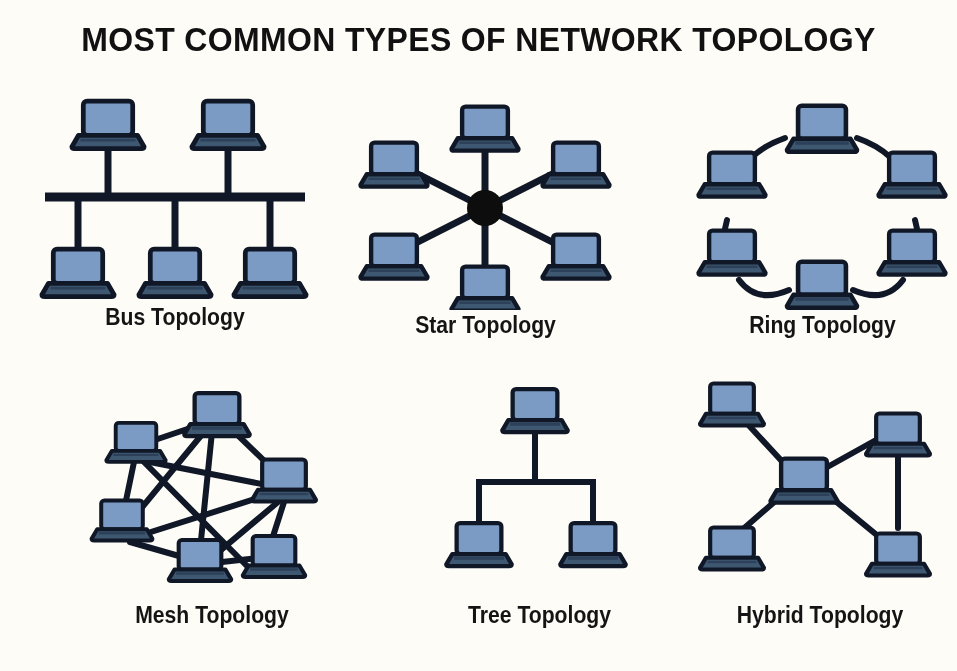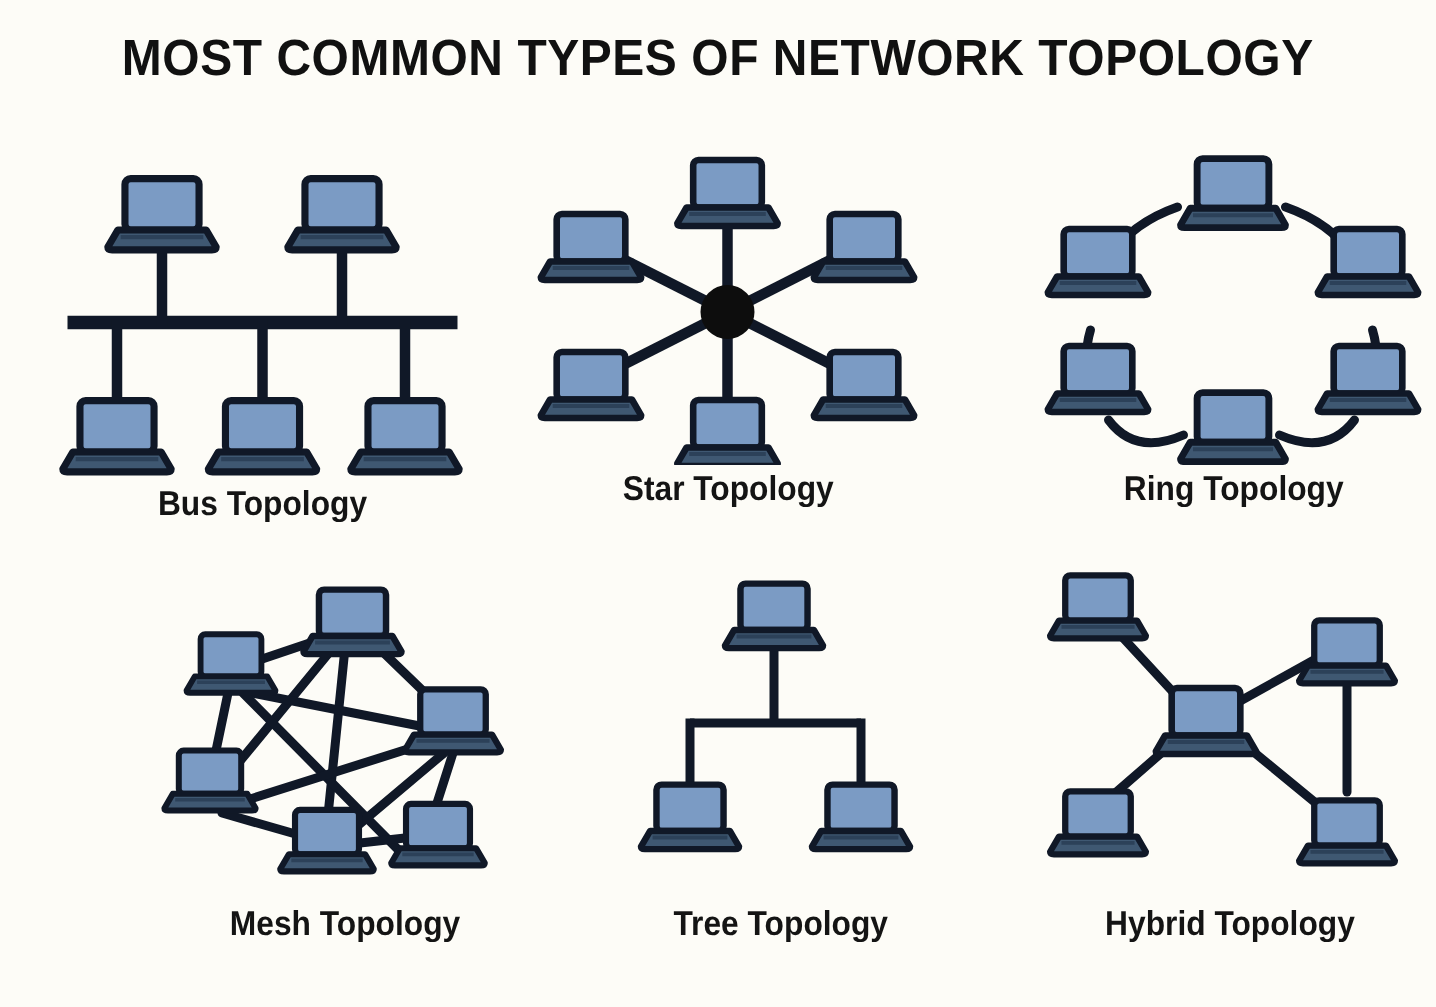--- a/index.html
+++ b/index.html
@@ -47,26 +47,26 @@
     white-space: nowrap;
     transform: scaleX(0.92);
   }
   .diagram-svg {
     position: absolute;
     top: 0;
     left: 0;
     display: block;
   }
   
-  #panel-bus     { left: 20px;  top: 100px;  width: 310px; height: 265px; }
+  #panel-bus     { left: 20px;  top: 82px;  width: 310px; height: 265px; }
   #panel-star    { left: 348px; top: 90px;  width: 275px; height: 265px; }
   #panel-ring    { left: 685px; top: 90px;  width: 275px; height: 265px; }
   
-  #panel-mesh    { left: 90px;  top: 370px; width: 280px; height: 265px; }
-  #panel-tree    { left: 398px; top: 370px; width: 245px; height: 265px; }
+  #panel-mesh    { left: 72px;  top: 370px; width: 280px; height: 265px; }
+  #panel-tree    { left: 417px; top: 370px; width: 245px; height: 265px; }
   #panel-hybrid  { left: 680px; top: 370px; width: 280px; height: 265px; }
 
   #panel-bus .panel-label    { top: 222px; }
   #panel-star .panel-label   { top: 222px; }
   #panel-ring .panel-label   { top: 222px; }
   #panel-mesh .panel-label   { top: 232px; }
   #panel-tree .panel-label   { top: 232px; }
   #panel-hybrid .panel-label { top: 232px; }
 </style>
 </head>

